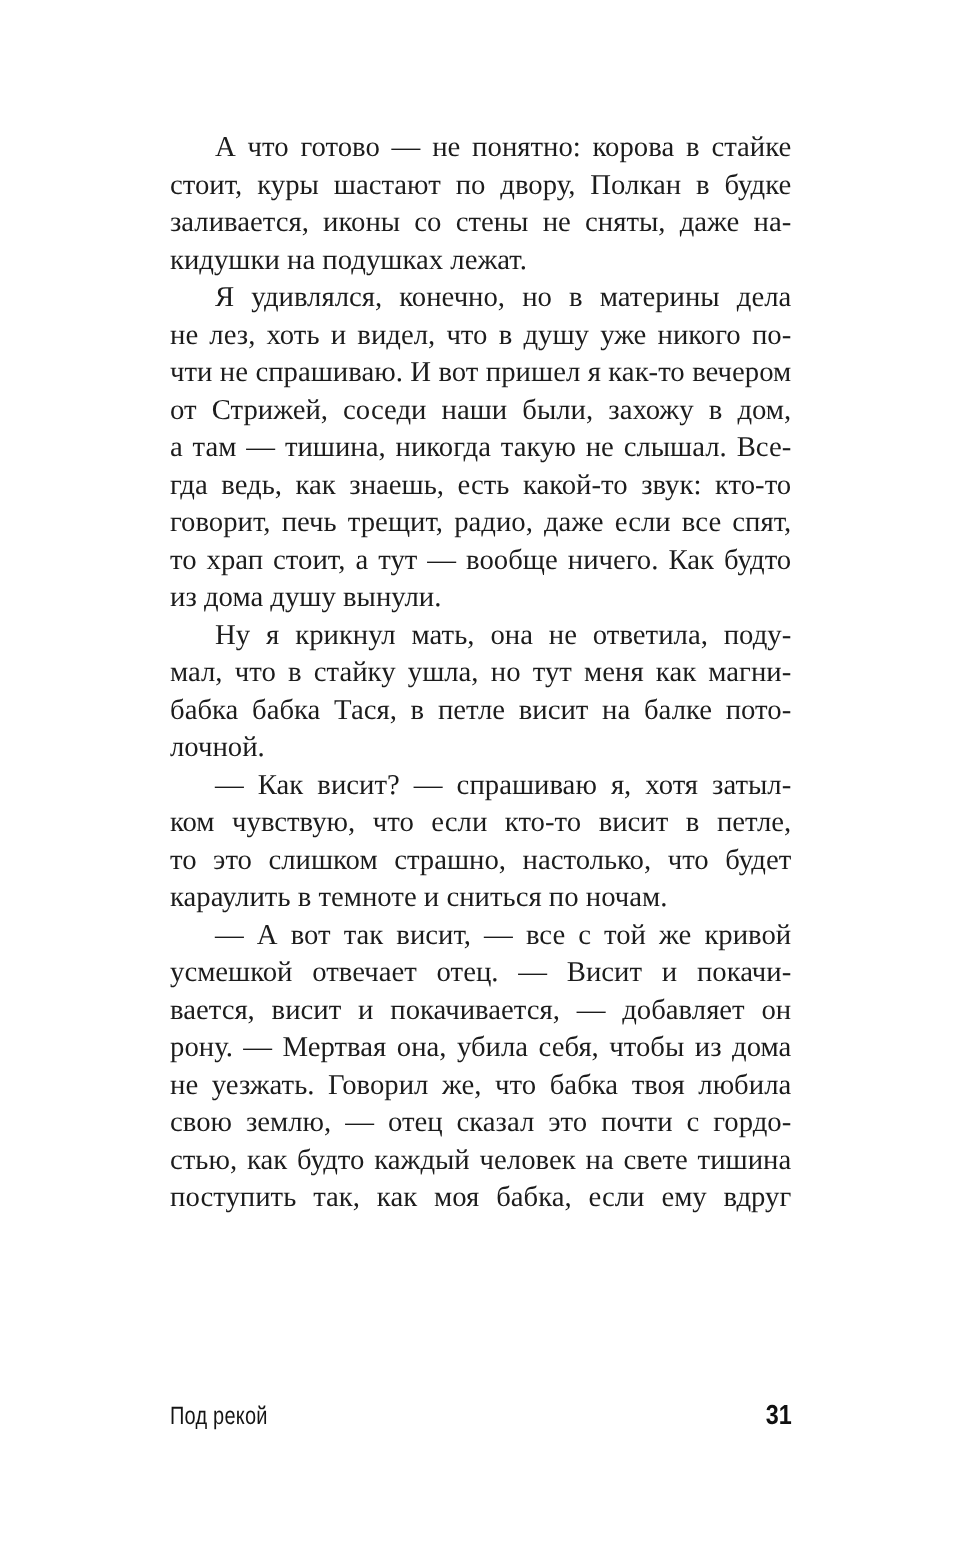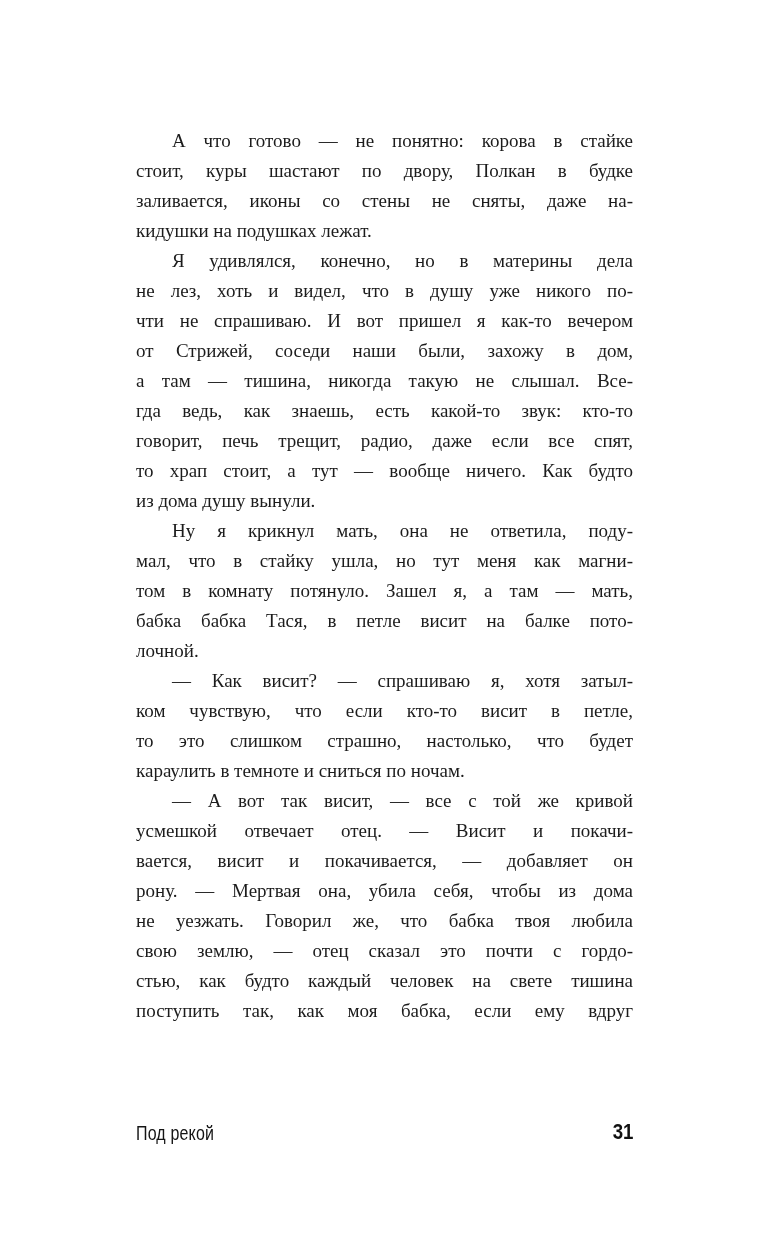--- a/index.html
+++ b/index.html
@@ -10,24 +10,24 @@
     font-family: "Liberation Serif", "DejaVu Serif", serif;
   }
   .page {
     position: relative;
     width: 768px; height: 1240px;
     background: #ffffff;
     overflow: hidden;
   }
   .text-block {
     position: absolute;
-    left: 136px; top: 126px;
+    left: 136px; top: 103px;
     width: 497px;
     color: #1c1c1c;
-    font-size: 19px;
+    font-size: 23px;
     line-height: 30px;
     -webkit-font-smoothing: antialiased;
   }
   .para { margin: 0; }
   .line {
     text-align: justify;
     text-align-last: justify;
     hyphens: none;
   }
   .line.first { padding-left: 36px; }
@@ -78,21 +78,20 @@
         <div class="line">от Стрижей, соседи наши были, захожу в дом,</div>
         <div class="line">а там — тишина, никогда такую не слышал. Все-</div>
         <div class="line">гда ведь, как знаешь, есть какой-то звук: кто-то</div>
         <div class="line">говорит, печь трещит, радио, даже если все спят,</div>
         <div class="line">то храп стоит, а тут — вообще ничего. Как будто</div>
         <div class="line last">из дома душу вынули.</div>
       </div>
       <div class="para">
         <div class="line first">Ну я крикнул мать, она не ответила, поду-</div>
         <div class="line">мал, что в стайку ушла, но тут меня как магни-</div>
-        <div class="line">том в комнату потянуло. Зашел я, а там — мать,</div>
         <div class="line">бабка бабка Тася, в петле висит на балке пото-</div>
         <div class="line last">лочной.</div>
       </div>
       <div class="para">
         <div class="line first">— Как висит? — спрашиваю я, хотя затыл-</div>
         <div class="line">ком чувствую, что если кто-то висит в петле,</div>
         <div class="line">то это слишком страшно, настолько, что будет</div>
         <div class="line last">караулить в темноте и сниться по ночам.</div>
       </div>
       <div class="para">

